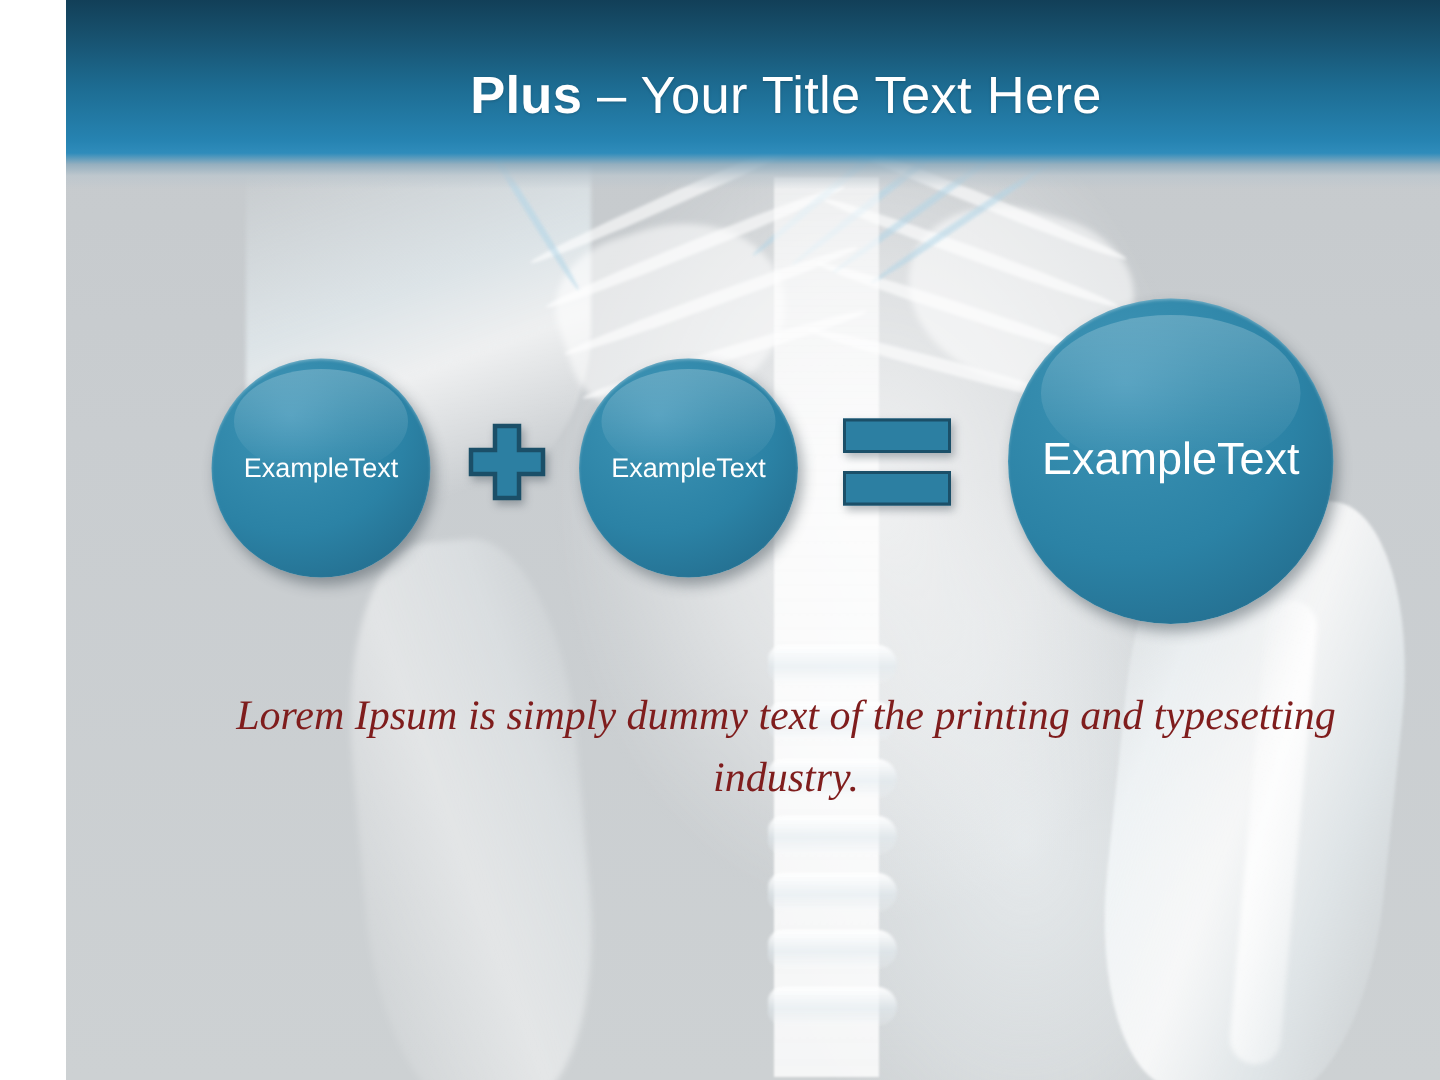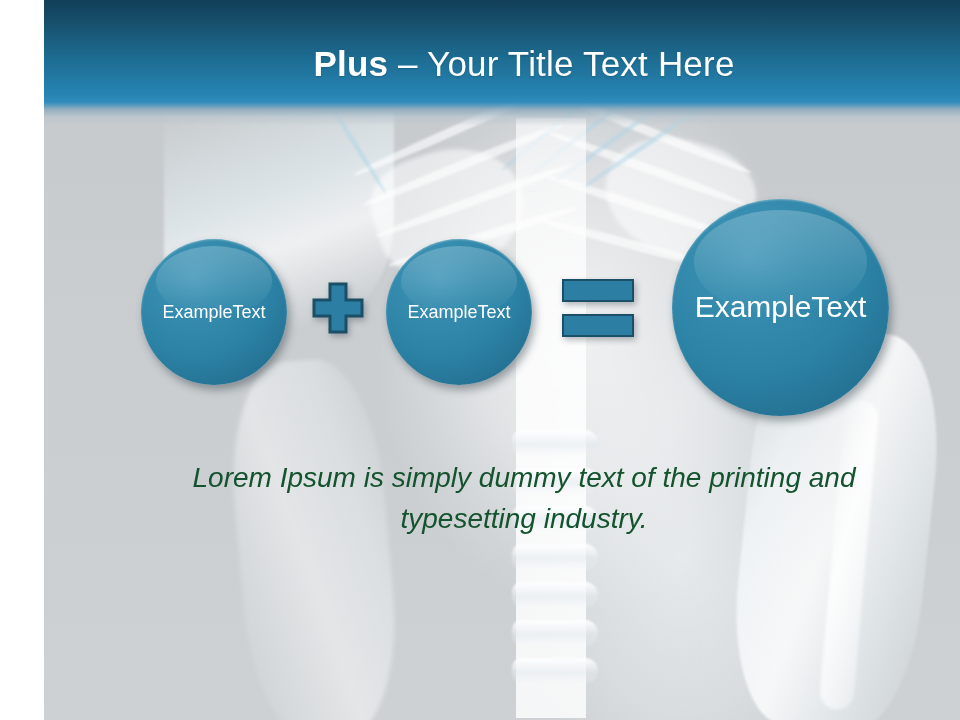--- a/index.html
+++ b/index.html
@@ -283,22 +283,22 @@
   
   .body-text {
     position: absolute;
     left: 110px;
     top: 458px;
     width: 740px;
     text-align: center;
     font-style: italic;
     font-size: 28px;
     line-height: 1.46;
-    color: #14532d;
-    font-family: Liberation Sans, sans-serif;
+    color: #7f1d1d;
+    font-family: Liberation Serif, serif;
   }
 </style>
 </head>
 <body>
 
 <div class="slide">
 
   <div class="bg">
     <div class="bg-base"></div>
     <div class="neck"></div>

